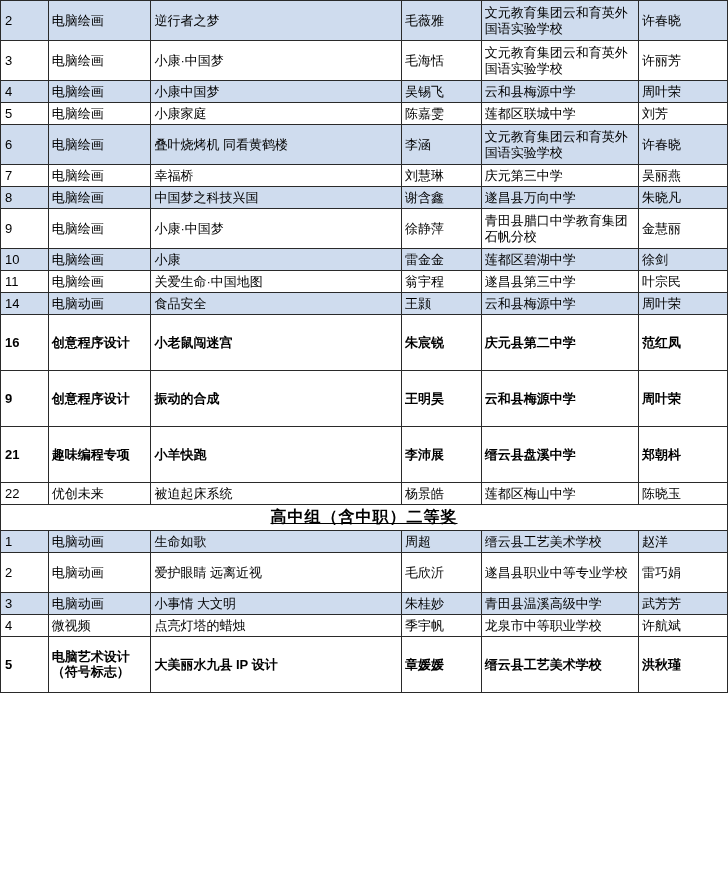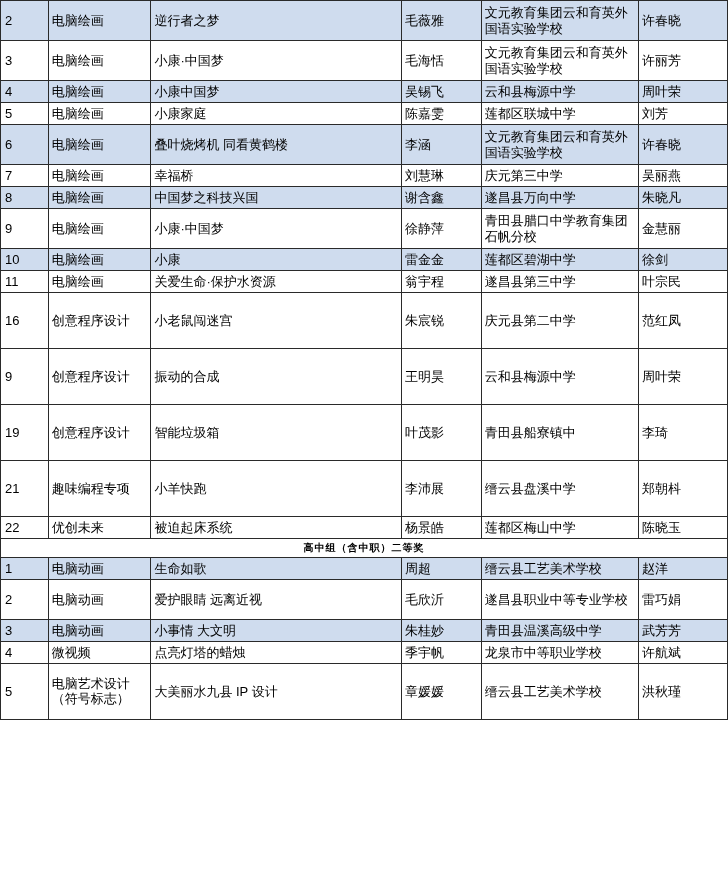--- a/index.html
+++ b/index.html
@@ -46,27 +46,28 @@
     text-align: left;
     padding-left: 4px;
   }
   td.cat, td.work, td.name, td.school, td.teach {
     text-align: left;
   }
   tr.section td {
     background: #ffffff;
     text-align: center;
     font-weight: bold;
-    font-size: 10px;
+    font-size: 16px;
     padding: 3px 8px;
     letter-spacing: 1px;
+    text-decoration: underline;
   }
   .r1 { height: 40px; }
   .r2 { height: 22px; }
-  .r3 { height: 56px; }
+  .r3 { height: 56px; font-weight: bold; }
 </style>
 </head>
 <body>
 
 <div id="sheet">
   <table>
     <colgroup>
       <col class="c-num">
         <col class="c-cat">
         <col class="c-work">
@@ -143,50 +144,50 @@
           <td class="num">10</td>
           <td class="cat">电脑绘画</td>
           <td class="work">小康</td>
           <td class="name">雷金金</td>
           <td class="school">莲都区碧湖中学</td>
           <td class="teach">徐剑</td>
         </tr>
         <tr class="plain r2">
           <td class="num">11</td>
           <td class="cat">电脑绘画</td>
-          <td class="work">关爱生命·保护水资源</td>
+          <td class="work">关爱生命·中国地图</td>
           <td class="name">翁宇程</td>
           <td class="school">遂昌县第三中学</td>
           <td class="teach">叶宗民</td>
+        </tr>
+        <tr class="shade r2">
+          <td class="num">14</td>
+          <td class="cat">电脑动画</td>
+          <td class="work">食品安全</td>
+          <td class="name">王颢</td>
+          <td class="school">云和县梅源中学</td>
+          <td class="teach">周叶荣</td>
         </tr>
         <tr class="plain r3">
           <td class="num">16</td>
           <td class="cat">创意程序设计</td>
           <td class="work">小老鼠闯迷宫</td>
           <td class="name">朱宸锐</td>
           <td class="school">庆元县第二中学</td>
           <td class="teach">范红凤</td>
         </tr>
         <tr class="plain r3">
           <td class="num">9</td>
           <td class="cat">创意程序设计</td>
           <td class="work">振动的合成</td>
           <td class="name">王明昊</td>
           <td class="school">云和县梅源中学</td>
           <td class="teach">周叶荣</td>
         </tr>
         <tr class="plain r3">
-          <td class="num">19</td>
-          <td class="cat">创意程序设计</td>
-          <td class="work">智能垃圾箱</td>
-          <td class="name">叶茂影</td>
-          <td class="school">青田县船寮镇中</td>
-          <td class="teach">李琦</td>
-        </tr>
-        <tr class="plain r3">
           <td class="num">21</td>
           <td class="cat">趣味编程专项</td>
           <td class="work">小羊快跑</td>
           <td class="name">李沛展</td>
           <td class="school">缙云县盘溪中学</td>
           <td class="teach">郑朝枓</td>
         </tr>
         <tr class="plain r2">
           <td class="num">22</td>
           <td class="cat">优创未来</td>

